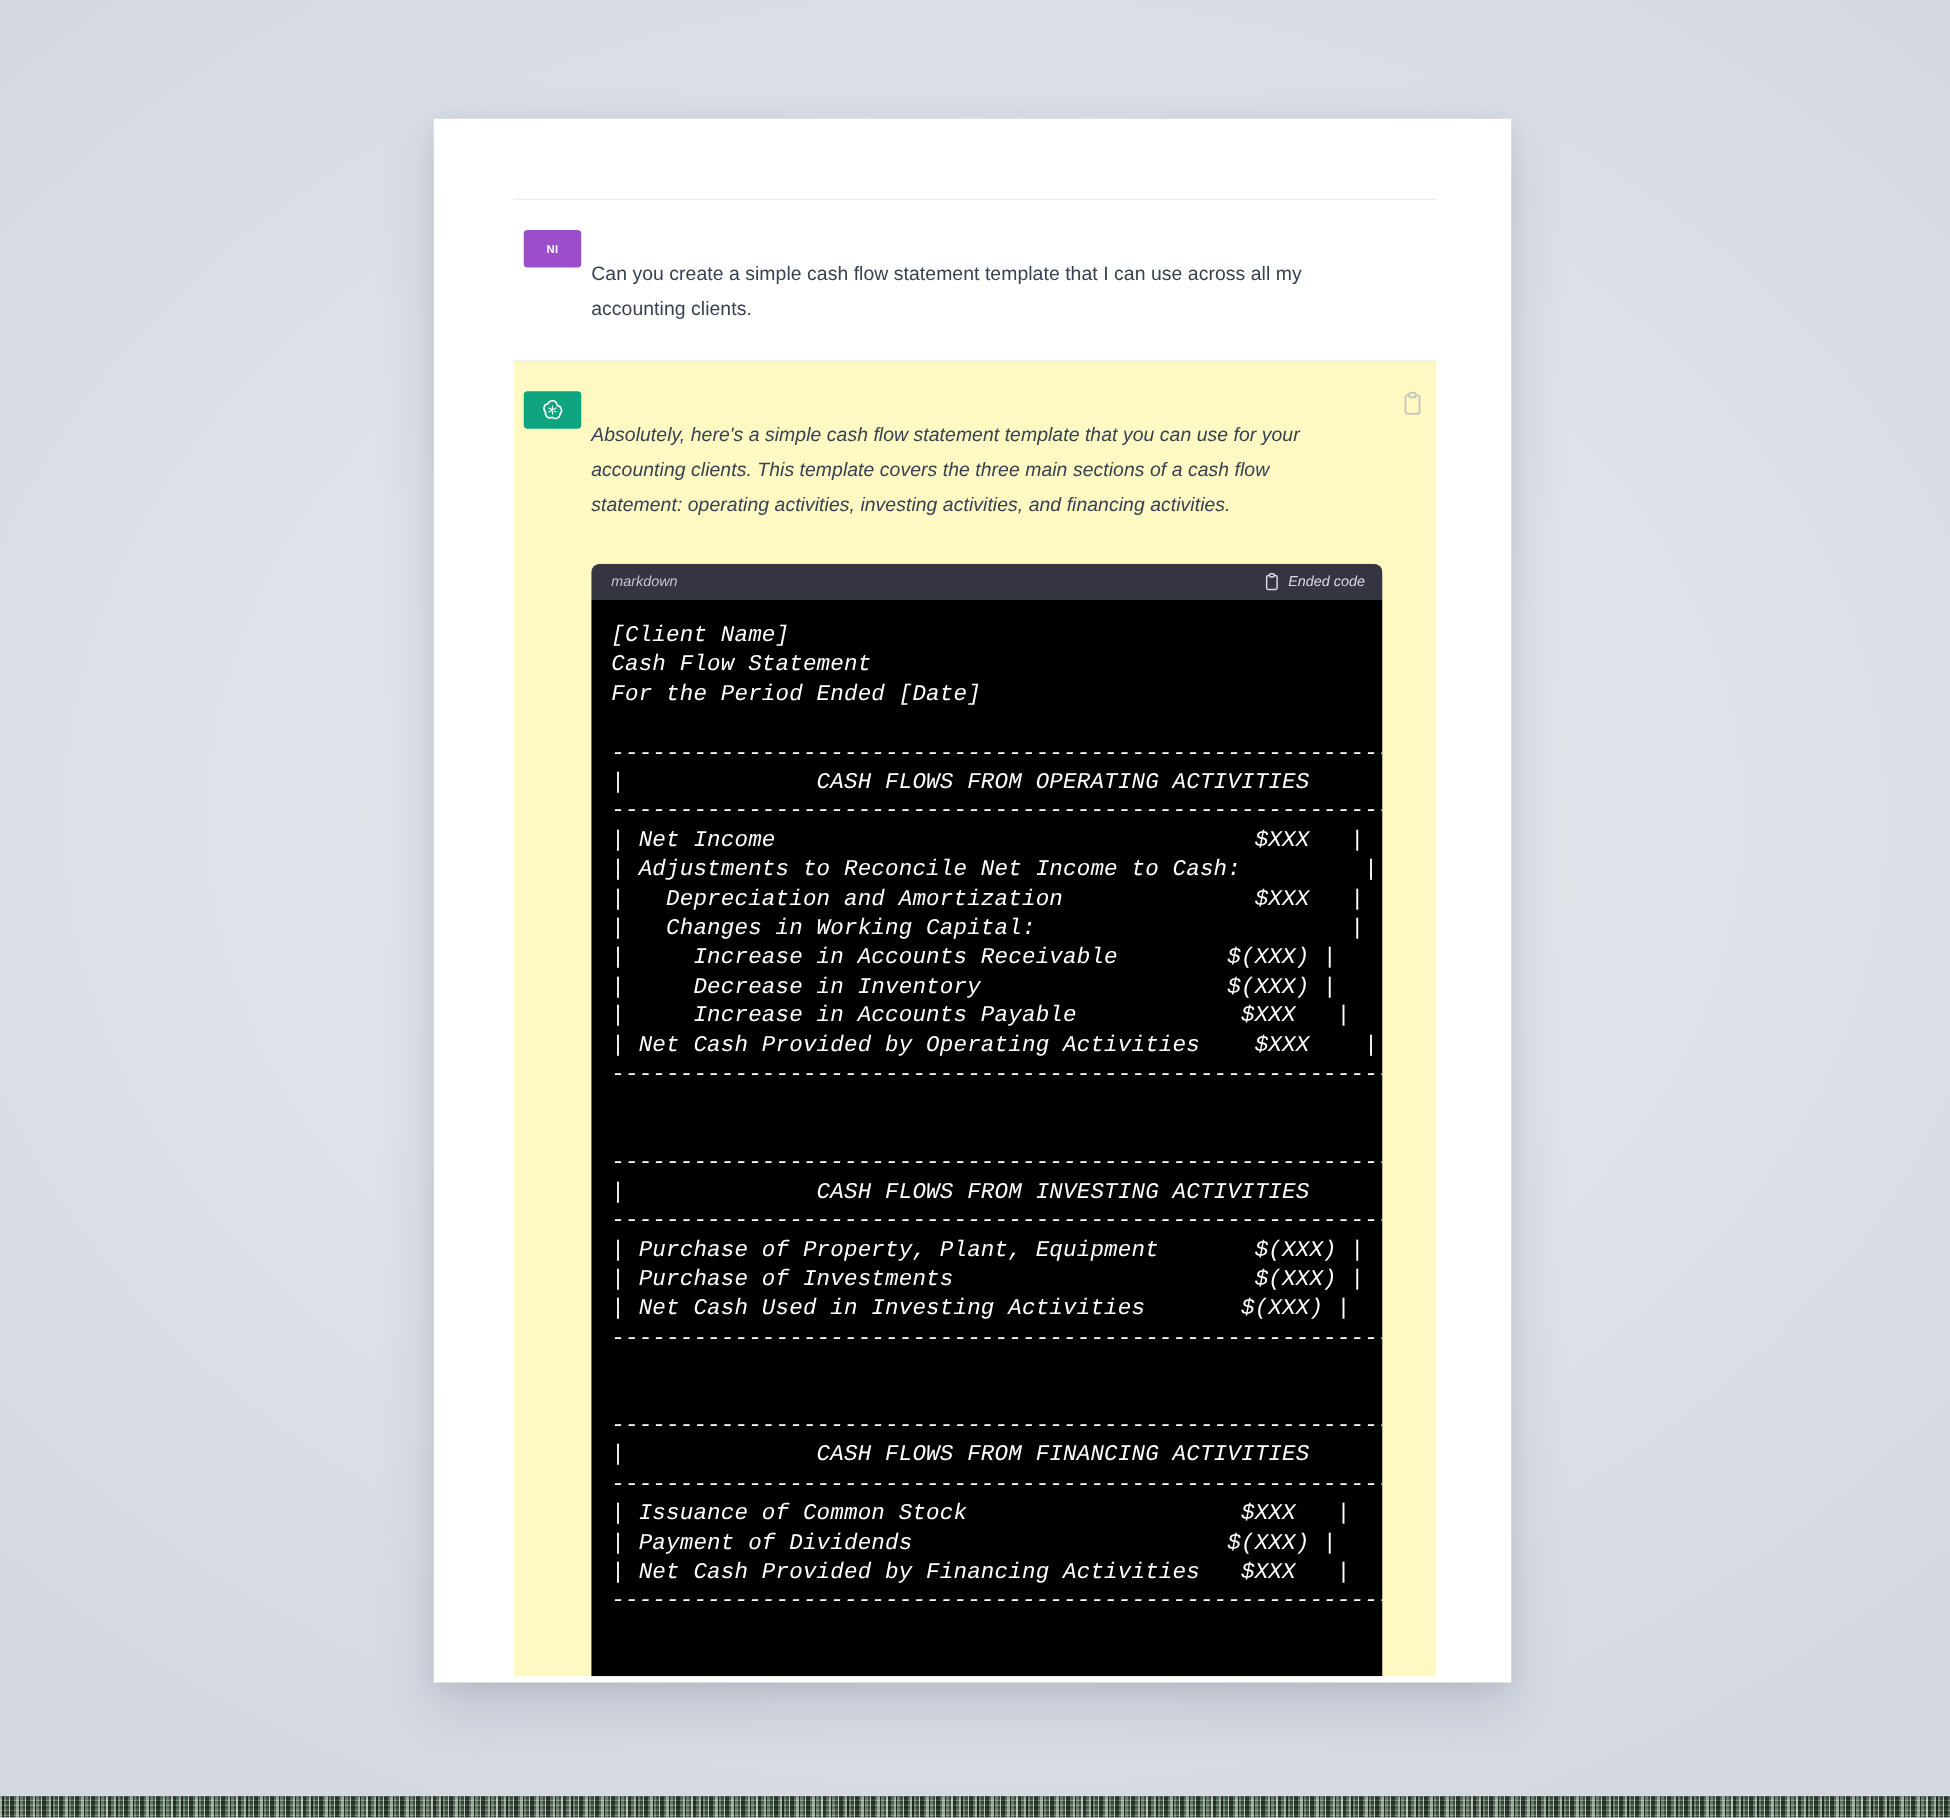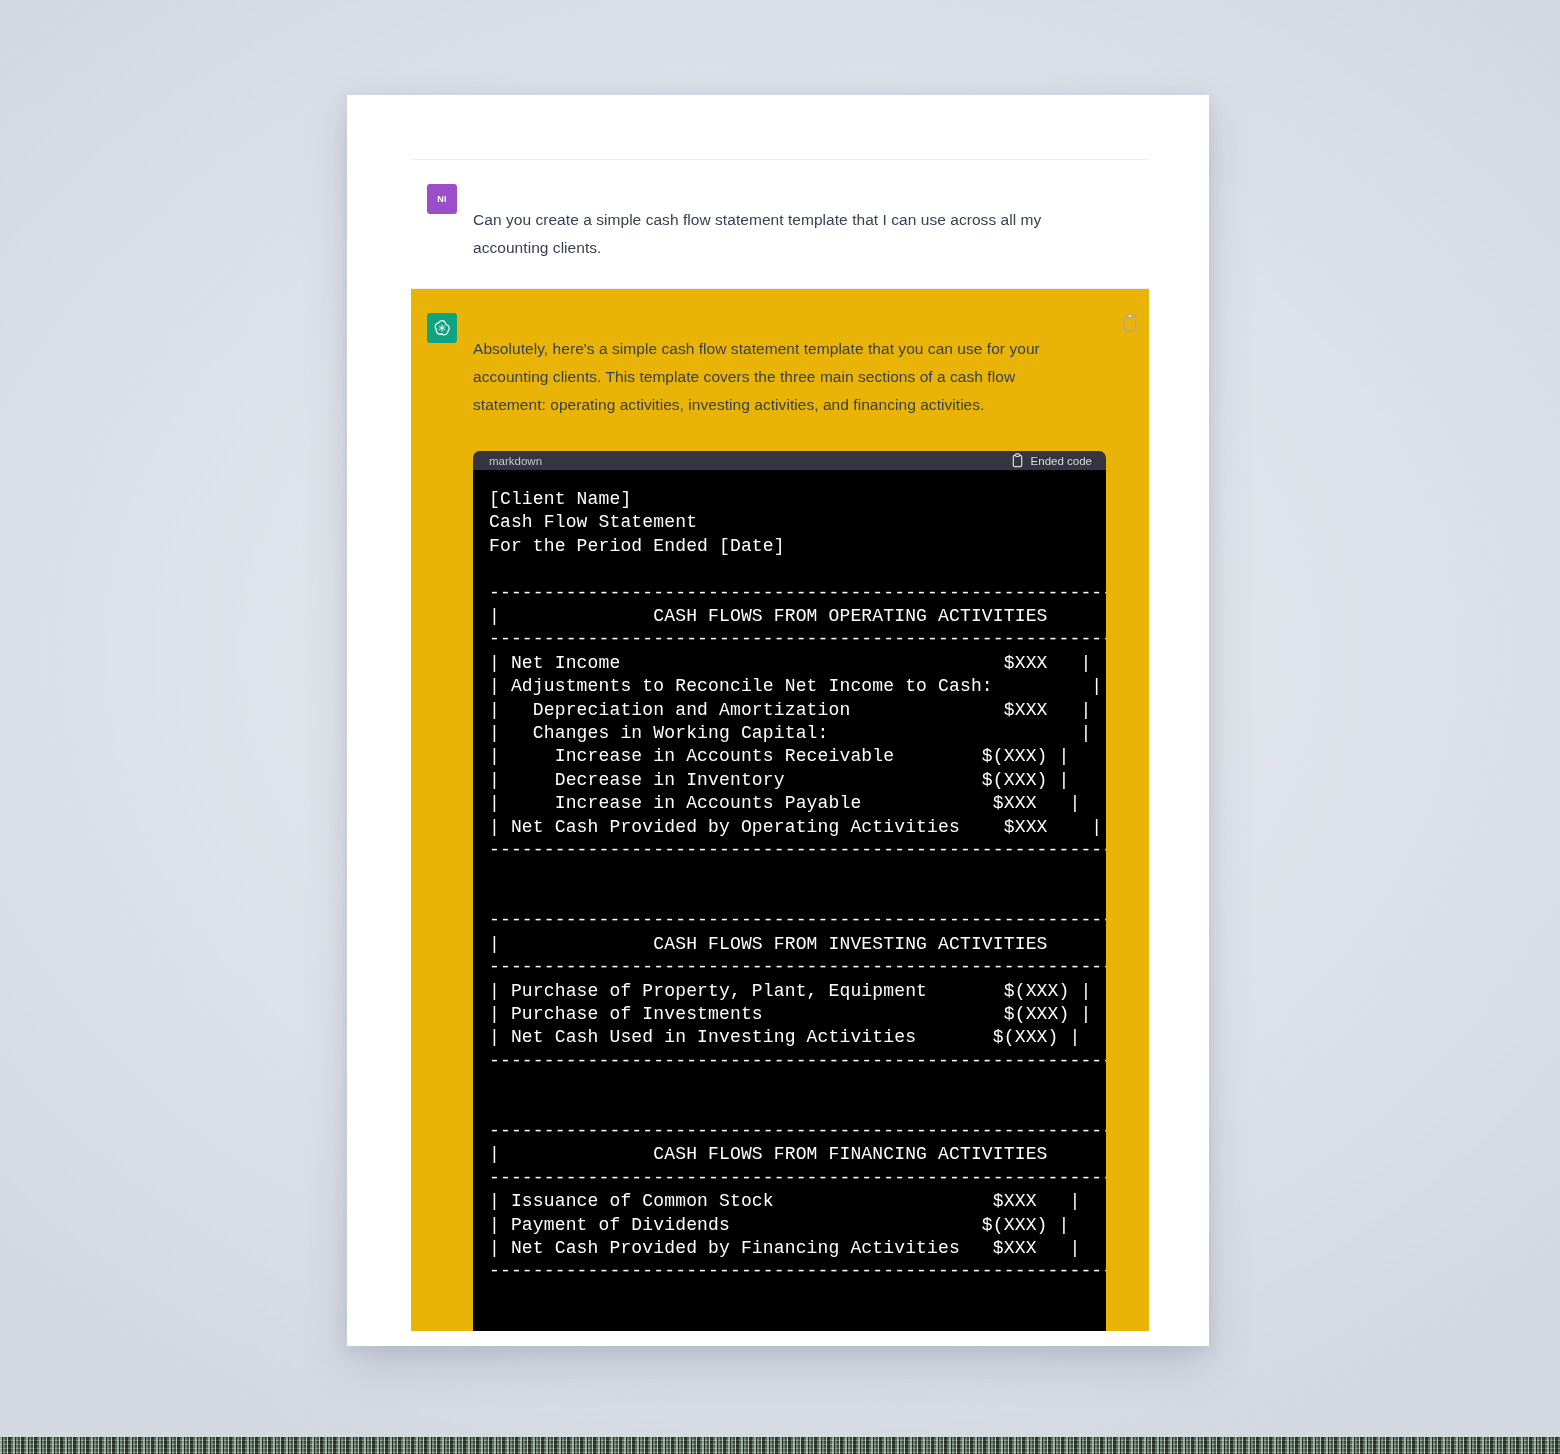--- a/index.html
+++ b/index.html
@@ -48,35 +48,36 @@
     padding: 22px 0 26px 0;
     position: relative;
   }
 
   .msg-user {
     background: #ffffff;
     border-top: 1px solid #ececf1;
   }
 
   .msg-assistant {
-    background: #eab308;
+    background: #fef9c3;
     border-top: 1px solid #ececf1;
     padding-bottom: 0;
+    font-style: italic;
   }
 
   .avatar-col {
     width: 62px;
     flex: 0 0 62px;
     display: flex;
     justify-content: center;
     padding-top: 2px;
   }
 
   .avatar {
-    width: 30px;
+    width: 46px;
     height: 30px;
     border-radius: 3px;
     display: flex;
     align-items: center;
     justify-content: center;
     font-size: 9px;
     font-weight: 600;
     letter-spacing: 0.3px;
     color: #ffffff;
     user-select: none;
@@ -112,21 +113,21 @@
   
   .code-wrap {
     margin-top: 32px;
     width: 633px;
     border-radius: 7px 7px 0 0;
     overflow: hidden;
   }
 
   .code-header {
     background: #343541;
-    height: 19px;
+    height: 29px;
     display: flex;
     align-items: center;
     justify-content: space-between;
     padding: 0 14px 0 16px;
   }
 
   .code-lang {
     color: #c5c5d2;
     font-size: 11.5px;
     font-family: "Liberation Sans", sans-serif;

